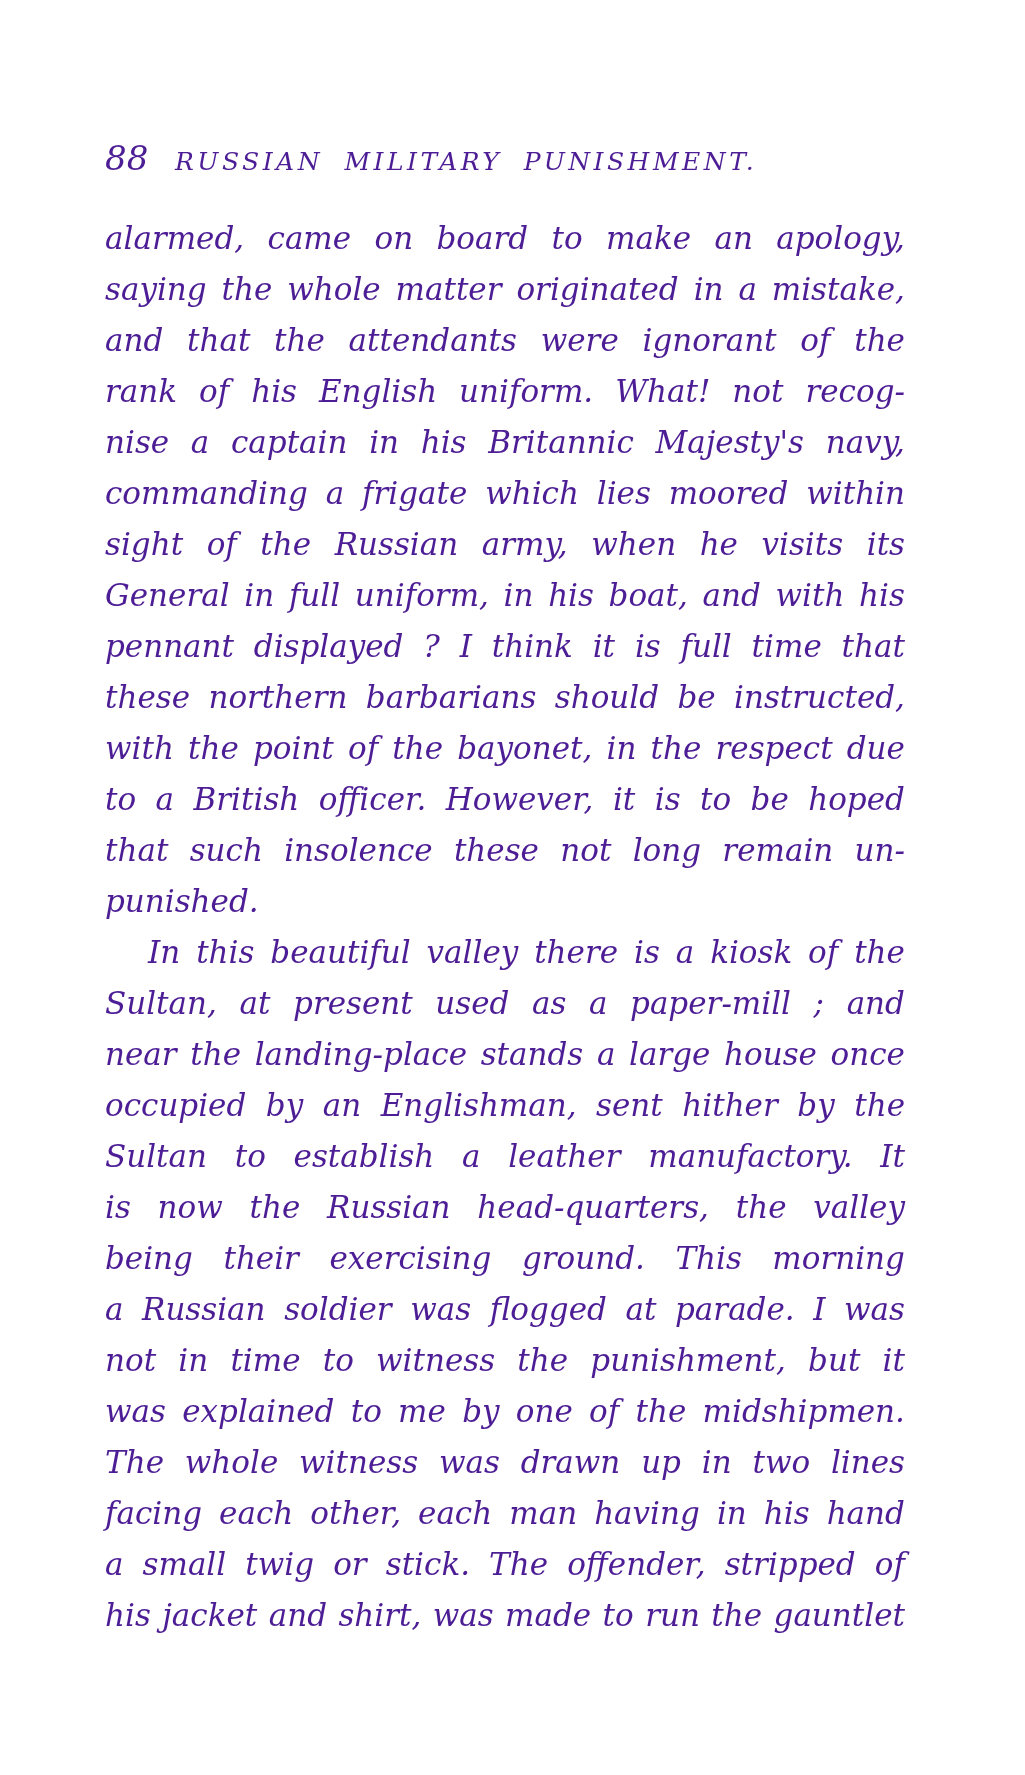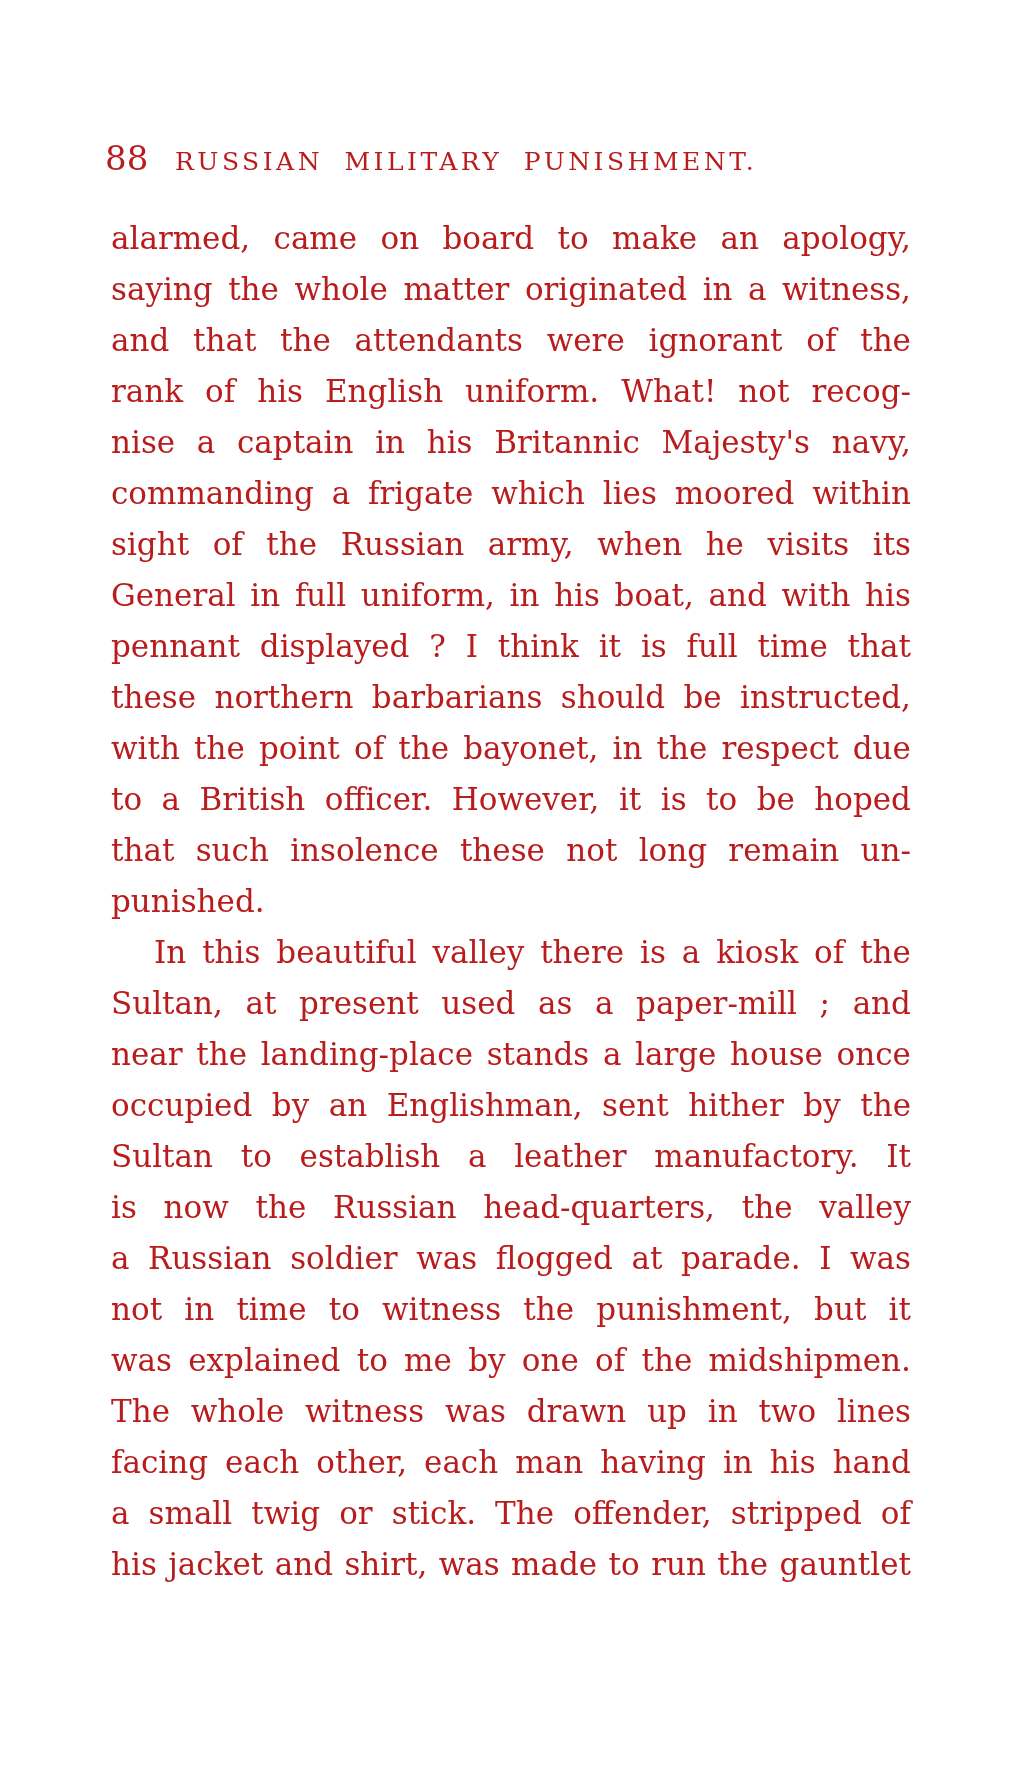--- a/index.html
+++ b/index.html
@@ -1,22 +1,23 @@
 <!DOCTYPE html>
 <html><head>
 <meta charset="utf-8">
 <style>
   html,body { margin:0; padding:0; }
   .page {
     position:relative;
     width:981px; height:1775px;
     background:#ffffff;
     font-family:"DejaVu Serif", serif;
-    color:#b91c1c;
+    color:#4c1d95;
     overflow:hidden;
+    font-style:italic;
   }
   .header {
     position:absolute;
     left:105px; top:136px;
     width:800px; height:44px;
     display:flex;
     align-items:baseline;
   }
   .page-number {
     font-size:34px;
@@ -30,21 +31,20 @@
     line-height:44px;
     letter-spacing:3.5px;
     word-spacing:10px;
     white-space:nowrap;
   }
   .body-text {
     position:absolute;
     left:105px; top:213px;
     width:800px;
     font-size:31px;
-    margin-left:6px;
   }
   .line { height:51px; line-height:51px; white-space:nowrap; }
   .line.just { display:flex; justify-content:space-between; }
   .line.indent { padding-left:43px; }
 </style>
 </head>
 <body>
 
 <div class="page">
   <div class="header">
@@ -63,21 +63,21 @@
         <span>apology,</span>
       </div>
       <div class="line just">
         <span>saying</span>
         <span>the</span>
         <span>whole</span>
         <span>matter</span>
         <span>originated</span>
         <span>in</span>
         <span>a</span>
-        <span>witness,</span>
+        <span>mistake,</span>
       </div>
       <div class="line just">
         <span>and</span>
         <span>that</span>
         <span>the</span>
         <span>attendants</span>
         <span>were</span>
         <span>ignorant</span>
         <span>of</span>
         <span>the</span>
@@ -244,20 +244,28 @@
       <div class="line just">
         <span>is</span>
         <span>now</span>
         <span>the</span>
         <span>Russian</span>
         <span>head-quarters,</span>
         <span>the</span>
         <span>valley</span>
       </div>
       <div class="line just">
+        <span>being</span>
+        <span>their</span>
+        <span>exercising</span>
+        <span>ground.</span>
+        <span>This</span>
+        <span>morning</span>
+      </div>
+      <div class="line just">
         <span>a</span>
         <span>Russian</span>
         <span>soldier</span>
         <span>was</span>
         <span>flogged</span>
         <span>at</span>
         <span>parade.</span>
         <span>I</span>
         <span>was</span>
       </div>

